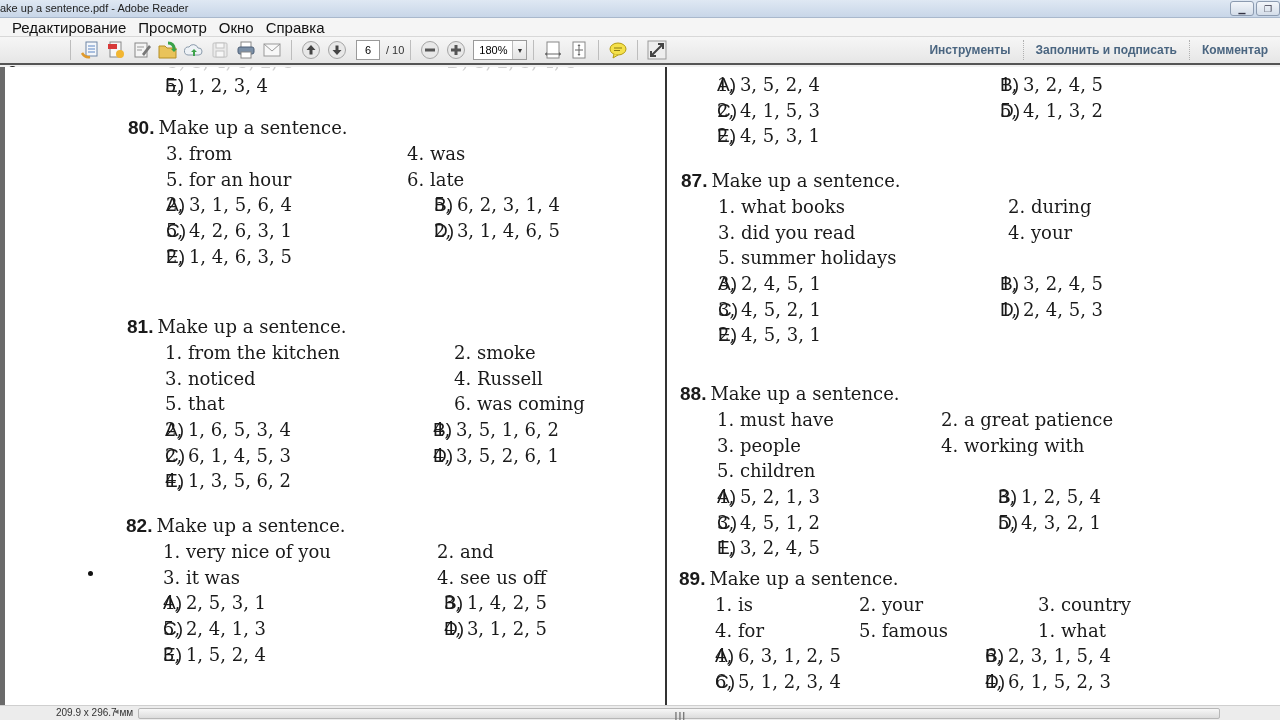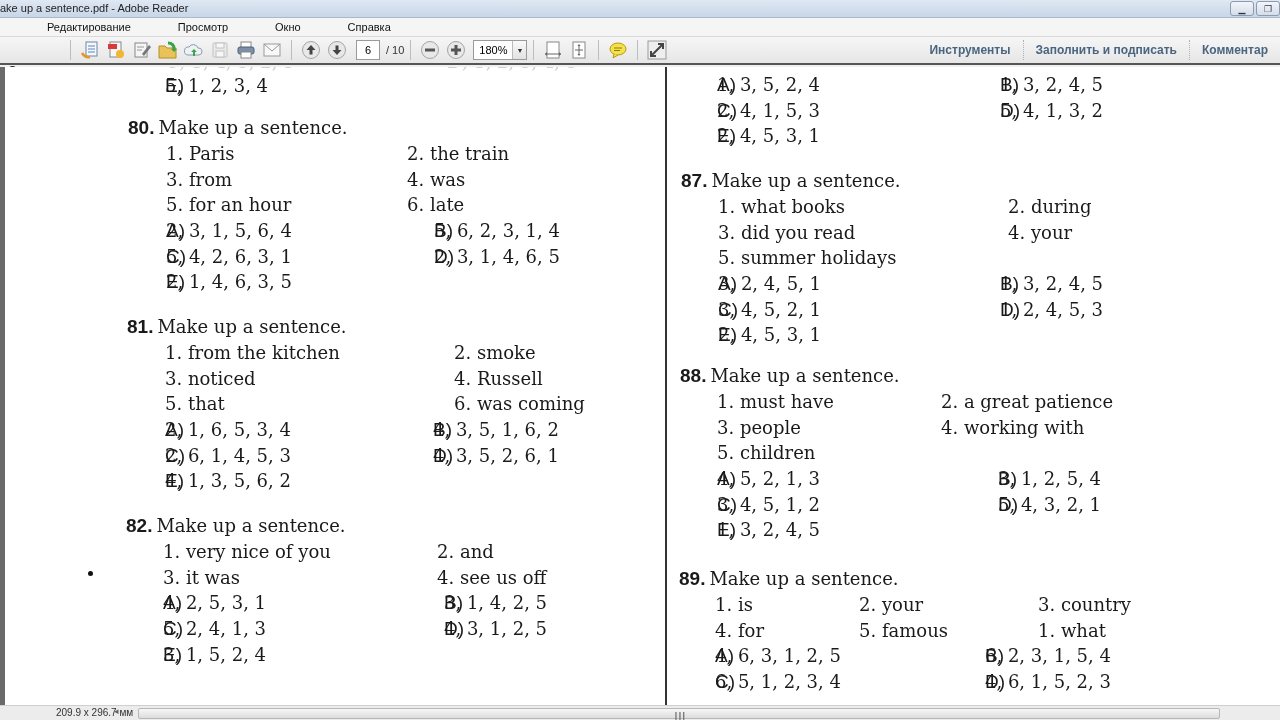--- a/index.html
+++ b/index.html
@@ -9,21 +9,21 @@
   .titlebar { position: absolute; left: 0; top: 0; width: 1280px; height: 18px;
     background: linear-gradient(#dfe8f3, #c8d6e8); border-bottom: 1px solid #a9b8cc; }
   .titlebar .title { position: absolute; left: 0; top: 2px; font-size: 11px; color: #222; white-space: nowrap; }
   .winbtns { position: absolute; right: 0; top: 1px; display: flex; gap: 2px; }
   .winbtn { width: 24px; height: 15px; border: 1px solid #8c9bb0; border-radius: 3px;
     background: linear-gradient(#f3f6fa, #d4dde9); display: flex; align-items: center; justify-content: center; font-size: 9px; color: #334; }
 
   
   .menubar { position: absolute; left: 0; top: 18px; width: 1280px; height: 19px; background: #f5f5f5;
     border-bottom: 1px solid #d8d8d8; display: flex; align-items: center; padding-left: 12px; gap: 12px; }
-  .menubar .menu-item { font-size: 11px; color: #111; cursor: default; margin-left: 35px; }
+  .menubar .menu-item { font-size: 15px; color: #111; cursor: default; }
 
   
   .toolbar { position: absolute; left: 0; top: 37px; width: 1280px; height: 28px;
     background: linear-gradient(#f6f6f6, #e6e6e6); border-bottom: 2px solid #555; display: flex; align-items: center; }
   .tb-open { font-size: 11.5px; font-weight: bold; color: #222; margin-left: 8px; width: 56px; margin-top: 39px; }
   .sep { width: 1px; height: 20px; background: #bdbdbd; margin: 0 6px; }
   .tbicon { width: 22px; height: 22px; margin: 0 2px; display: flex; align-items: center; justify-content: center; }
   .tbicon svg { width: 20px; height: 20px; }
   .pagebox { width: 24px; height: 20px; border: 1px solid #9a9a9a; background: #fff; font-size: 11px;
     display: flex; align-items: center; justify-content: center; margin-left: 6px; }
@@ -241,24 +241,20 @@
           <span>5, 1, 2, 3, 4</span>
         </span>
     </div>
 
     <div class="ex" style="left:128px; top:50px; width:520px;">
       <div class="ex-head">
         <span class="ex-num">80.</span><span>Make up a sentence.</span>
       </div>
       <div style="padding-left:38px;">
         <div class="row">
-            <span style="left:0">1. Paris</span>
-            <span style="left:241px">2. the train</span>
-          </div>
-        <div class="row">
             <span style="left:0">3. from</span>
             <span style="left:241px">4. was</span>
           </div>
         <div class="row">
             <span style="left:0">5. for an hour</span>
             <span style="left:241px">6. late</span>
           </div>
         <div class="row">
           <span style="left:0">
               <span class="opt-l">A)</span> 
@@ -448,21 +444,21 @@
         </div>
         <div class="row">
           <span style="left:0">
               <span class="opt-l">E)</span> 
               <span>2, 4, 5, 3, 1</span>
             </span>
         </div>
       </div>
     </div>
 
-    <div class="ex" style="left:13px; top:298px; width:560px;">
+    <div class="ex" style="left:13px; top:316px; width:560px;">
       <div class="ex-head">
         <span class="ex-num">88.</span><span>Make up a sentence.</span>
       </div>
       <div style="padding-left:37px;">
         <div class="row">
             <span style="left:0">1. must have</span>
             <span style="left:224px">2. a great patience</span>
           </div>
         <div class="row">
             <span style="left:0">3. people</span>

